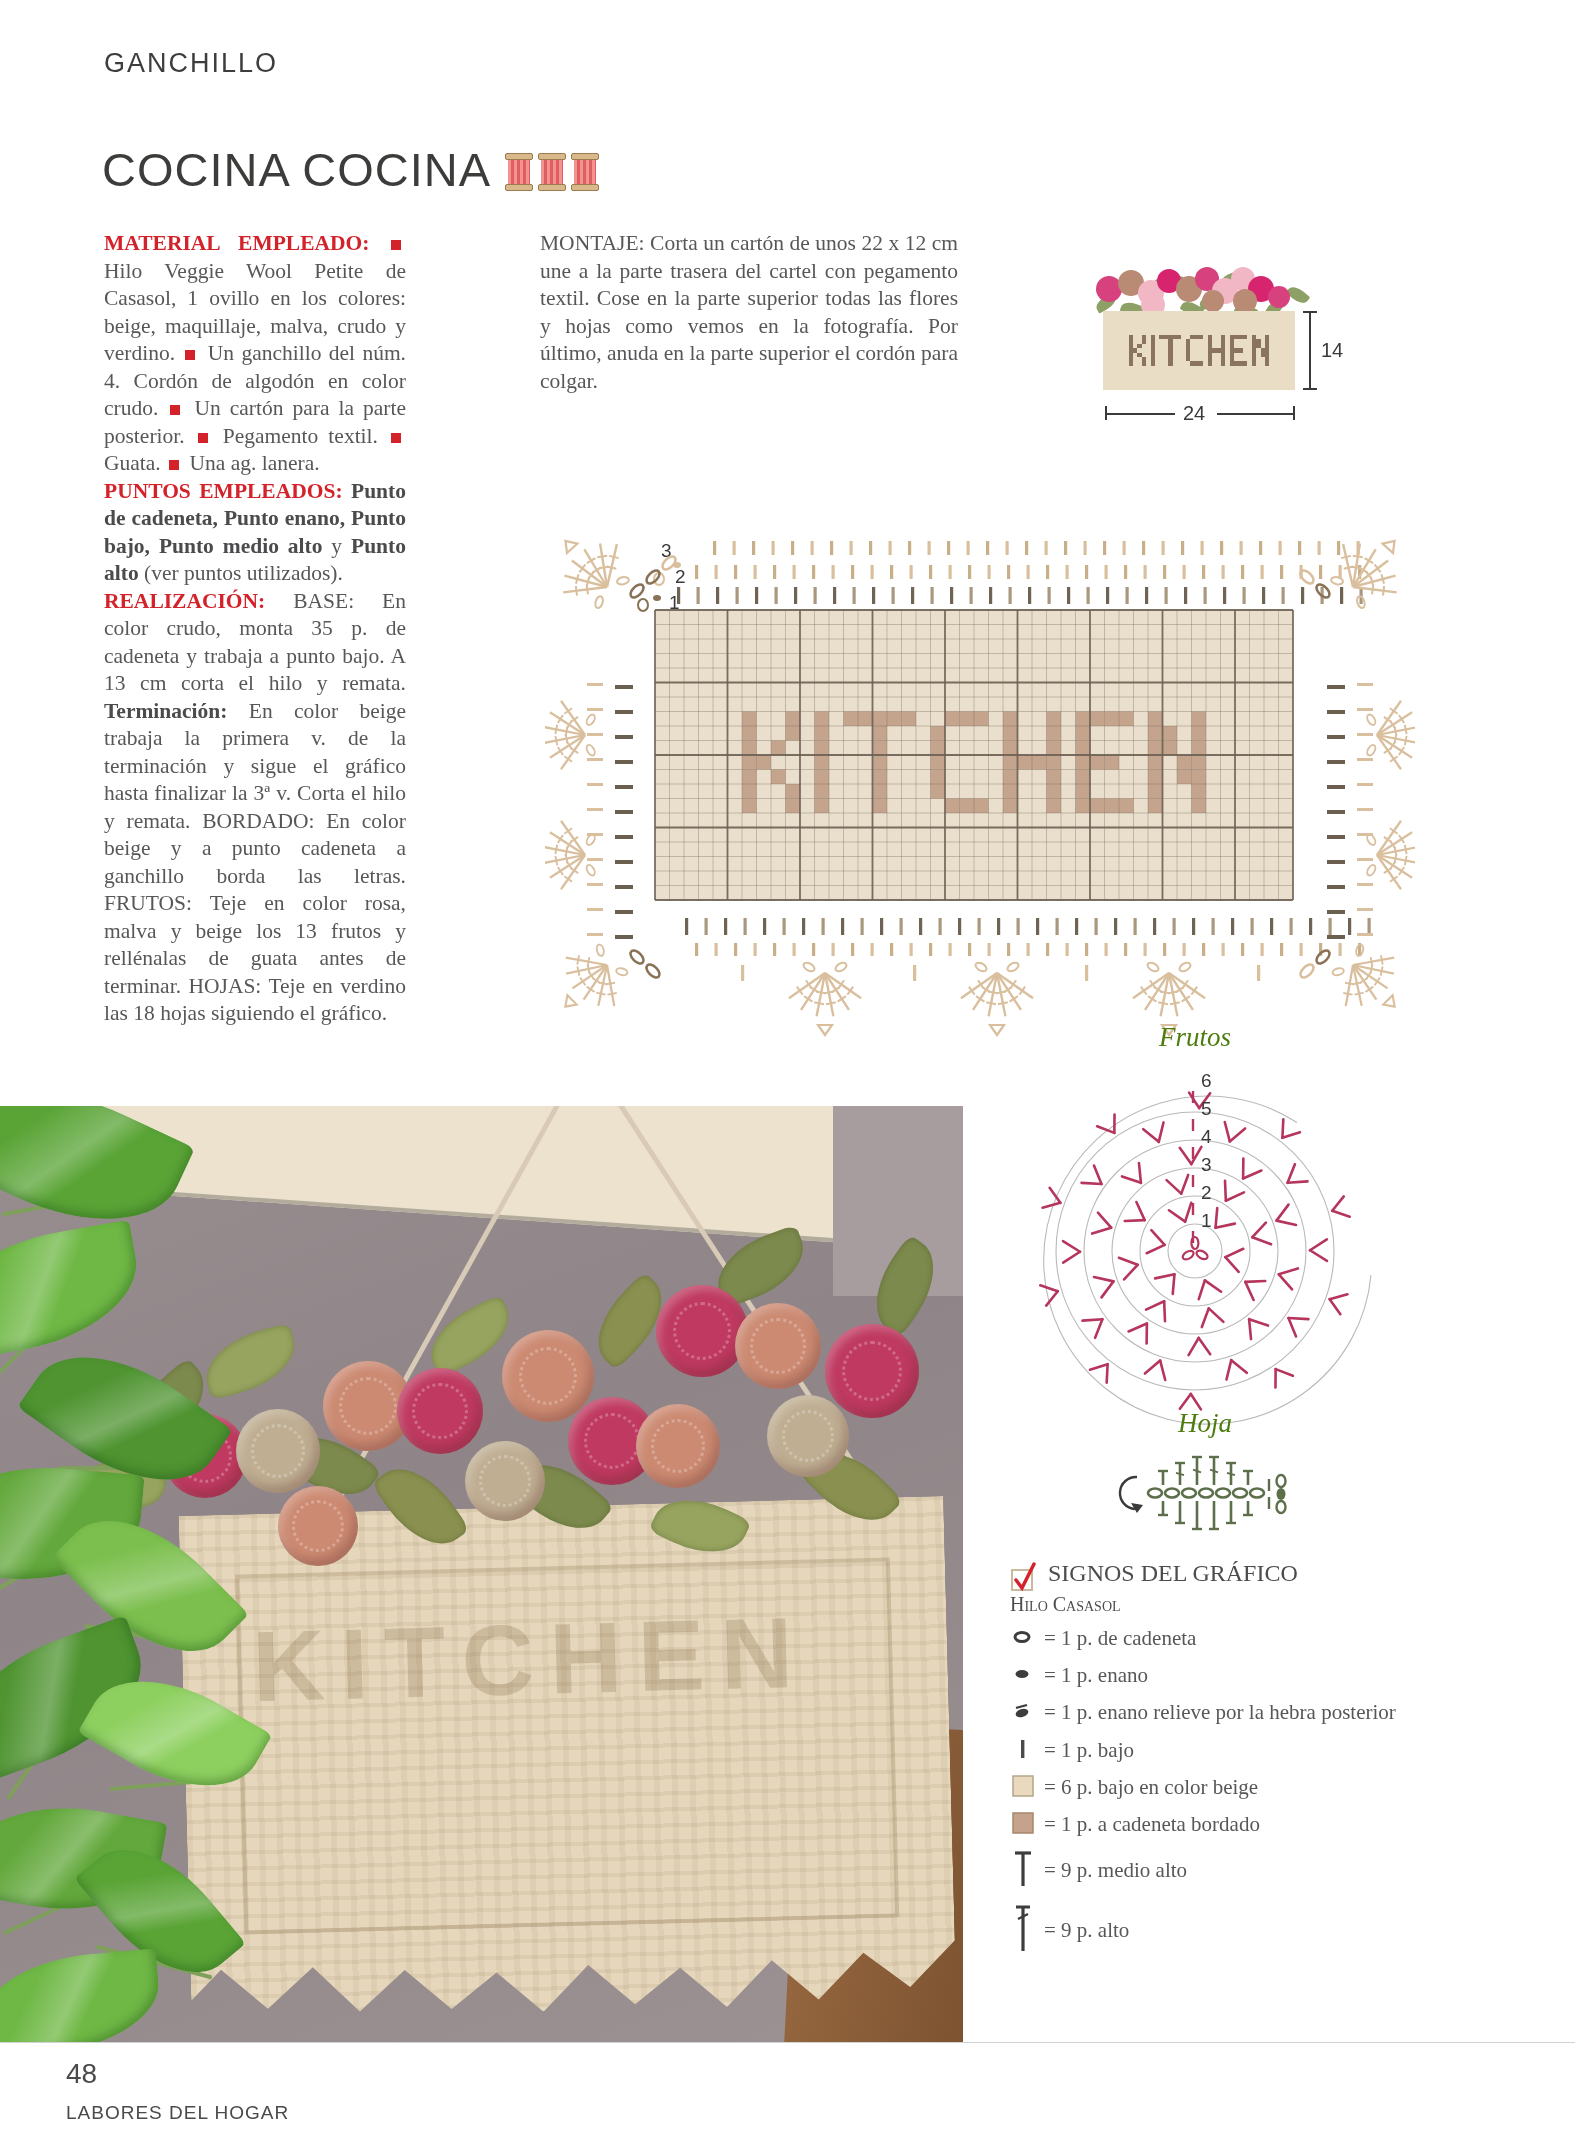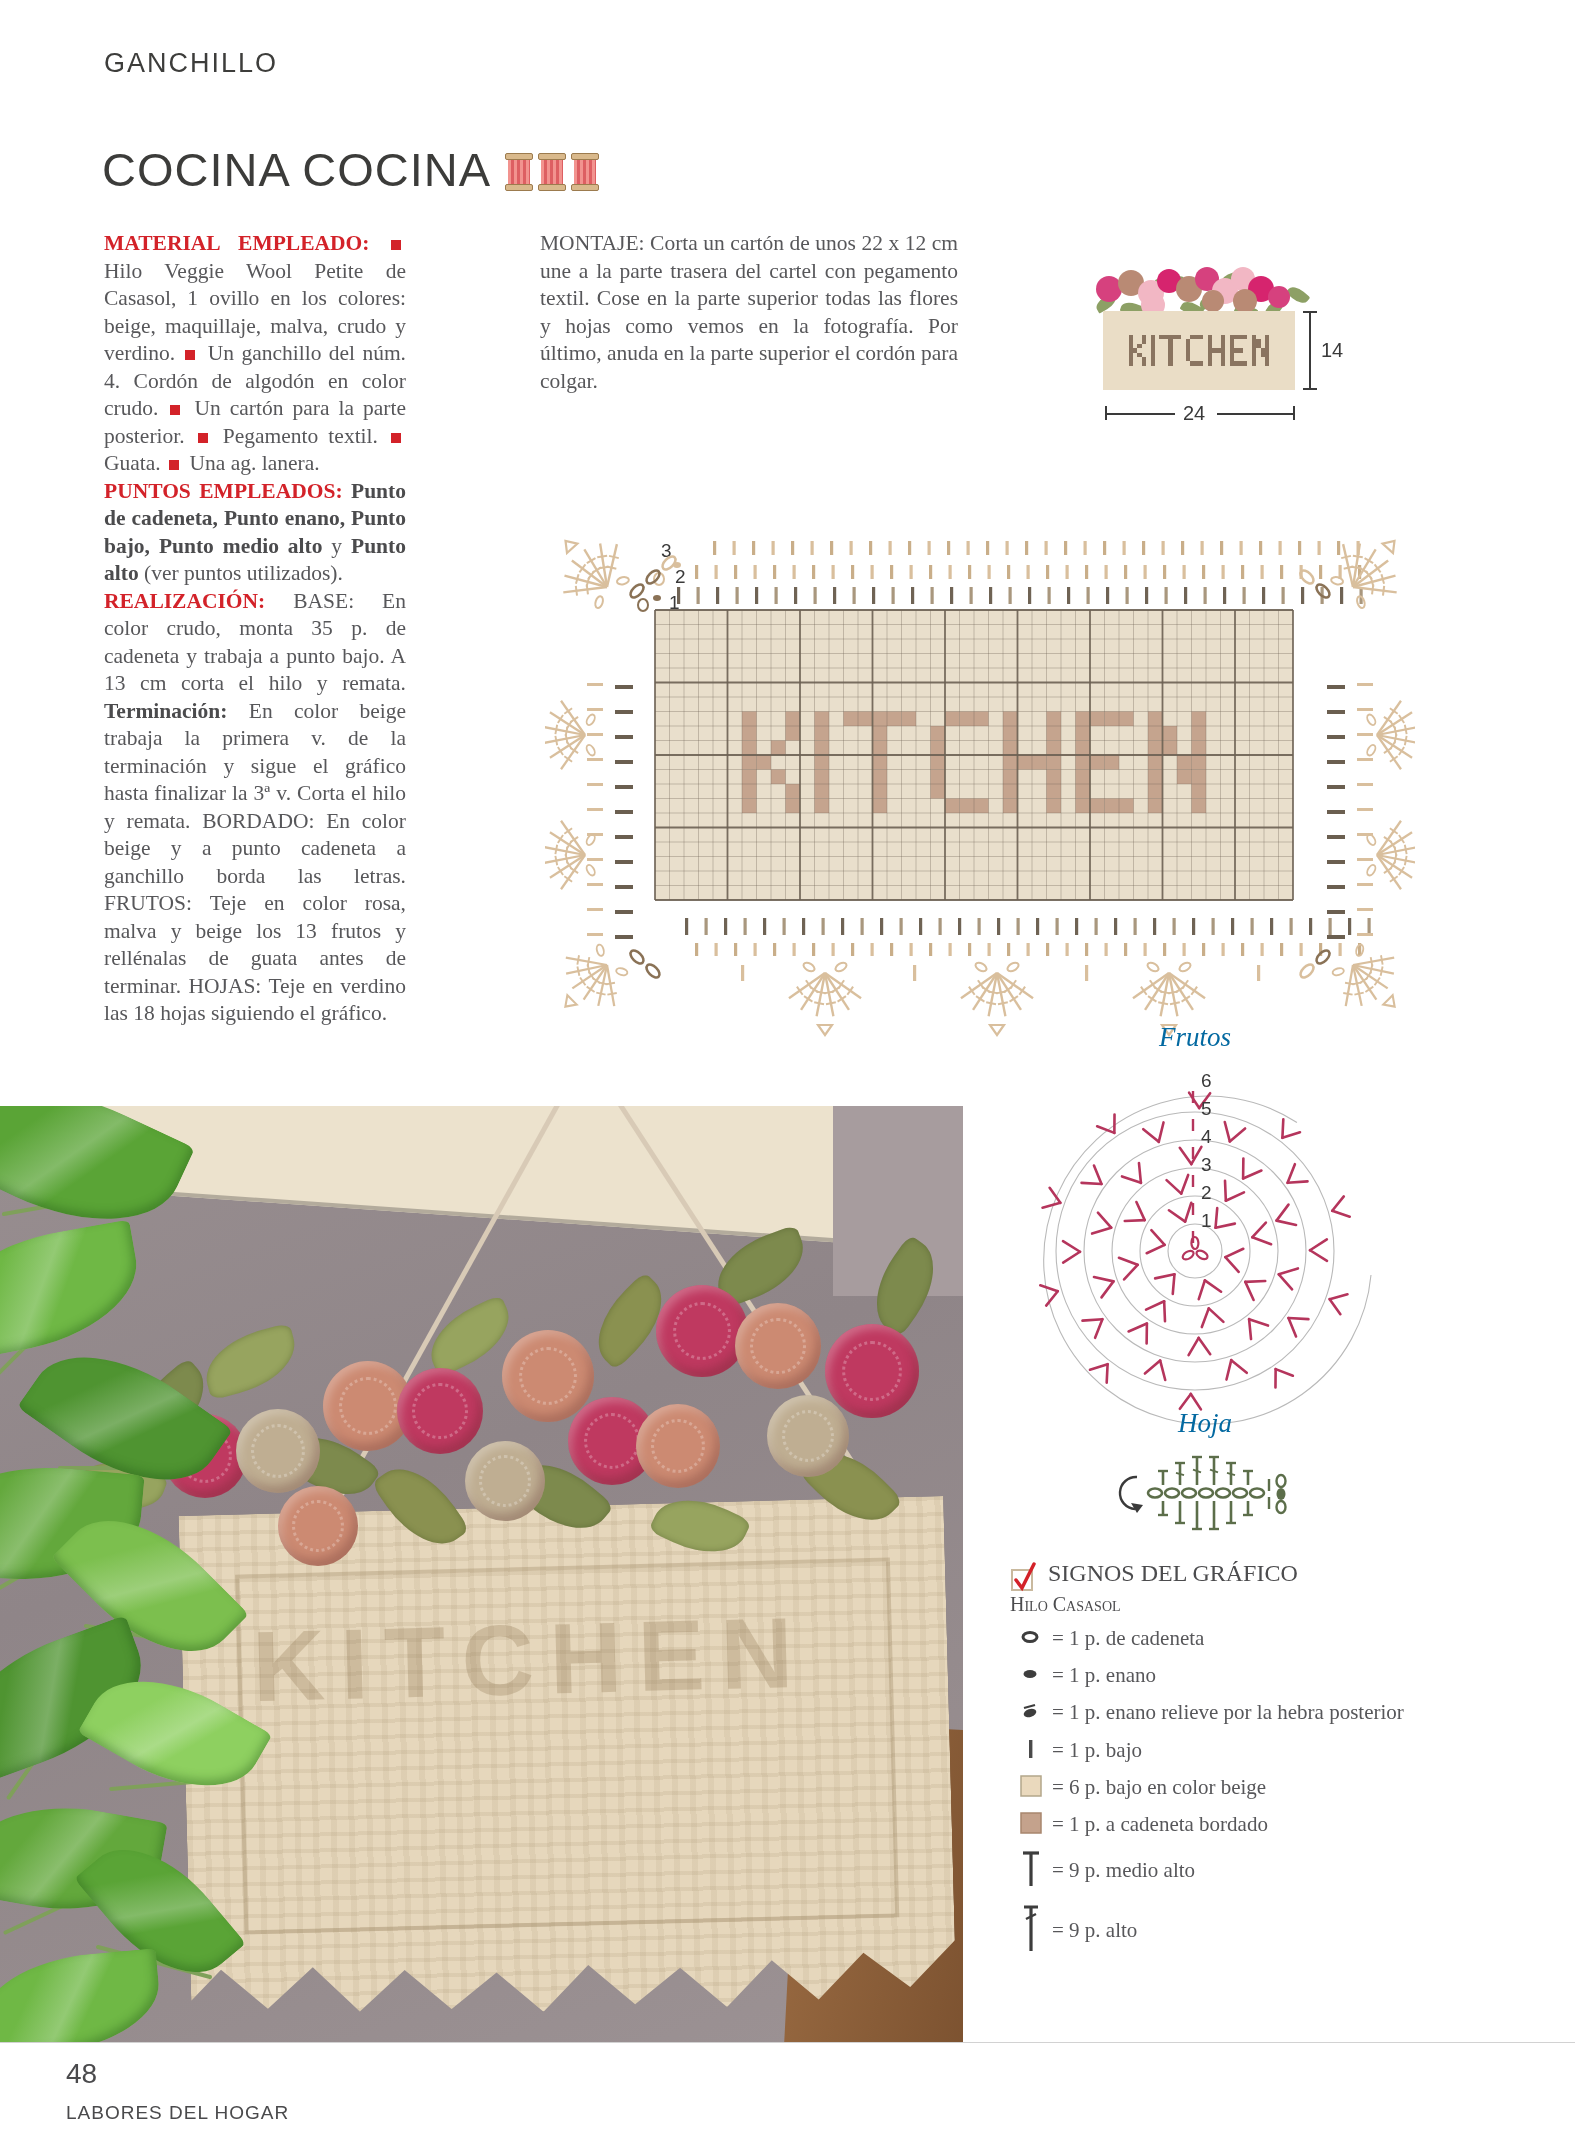--- a/index.html
+++ b/index.html
@@ -33,29 +33,29 @@
   .mini-rect{position:absolute;left:8px;top:66px;width:192px;height:79px;background:#eaddc6;}
   .mini-cell{position:absolute;background:#8a7460;}
   .mini-flower{position:absolute;border-radius:50%;}
   .mini-leaf{position:absolute;width:22px;height:12px;background:#8da065;border-radius:60% 10% 60% 10%;}
   .dim-label{position:absolute;font-family:"Liberation Sans",sans-serif;font-size:20px;color:#3a3a3a;}
   .dim-line{position:absolute;background:#3a3a3a;}
   
   .chart-block{left:545px;top:495px;width:870px;height:565px;}
   .frutos-block{left:1005px;top:1022px;width:380px;}
   .frutos-title,.hoja-title{font-family:"Liberation Serif",serif;font-style:italic;
-     font-size:27px;color:#0369a1;text-align:center;margin:0;}
+     font-size:27px;color:#4d7c0f;text-align:center;margin:0;}
   .hoja-block{left:1085px;top:1408px;width:240px;}
   
   .legend{left:1010px;top:1560px;width:450px;font-size:21px;line-height:26px;color:#57575a;}
   .legend-title-row{position:relative;padding-left:38px;margin-bottom:4px;}
   .legend-title{font-size:24px;color:#4c4c4e;}
   .legend-check{position:absolute;left:0;top:2px;width:24px;height:24px;}
   .legend-sub{font-size:20px;font-variant:small-caps;color:#4c4c4e;margin-bottom:8px;}
-  .legend-item{margin:7px 8px;}
+  .legend-item{margin:7px 0;}
   .legend-sym{display:inline-block;width:34px;vertical-align:middle;text-align:left;}
   
   .photo{left:0;top:1106px;width:963px;height:936px;overflow:hidden;
      background:linear-gradient(160deg,#988e90 0%,#8f8588 40%,#958b8d 70%,#9c9294 100%);}
   .photo .band{position:absolute;left:-30px;top:-60px;width:1100px;height:170px;
      background:#ece2cd;transform:rotate(4deg);border-bottom:4px solid #b3ab9c;}
   .photo .band2{position:absolute;right:0;top:0;width:130px;height:190px;background:#a79c9e;}
   .photo .string{position:absolute;width:5px;background:#d8cab6;transform-origin:top center;}
   .photo .board{position:absolute;left:792px;top:620px;width:180px;height:340px;border-radius:8px;
      background:linear-gradient(100deg,#9a6b42,#7c5230);transform:rotate(3deg);}

